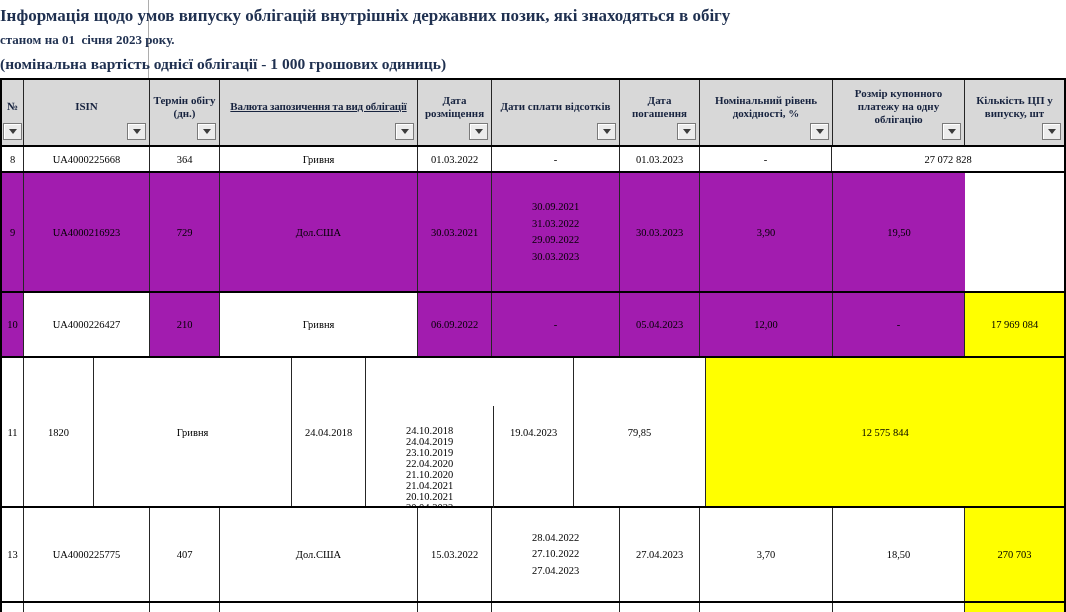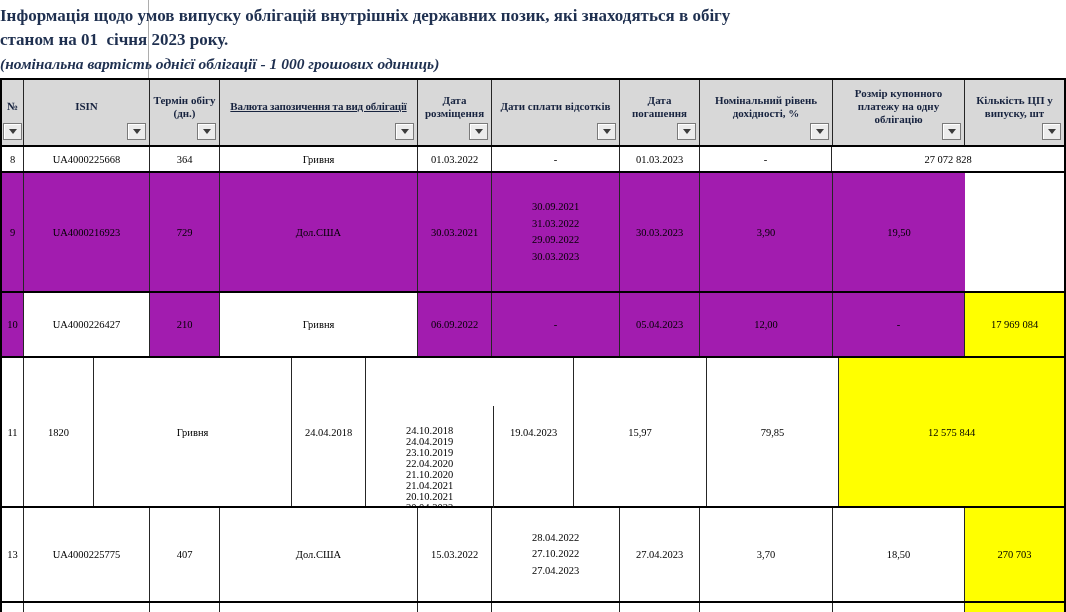--- a/index.html
+++ b/index.html
@@ -2,22 +2,22 @@
 <html><head>
 <meta charset="utf-8">
 <style>
   html,body{margin:0;padding:0;background:#fff;}
   .page{position:relative;width:1066px;height:612px;overflow:hidden;background:#fff;
         font-family:"Liberation Serif","DejaVu Serif",serif;}
 
   
   .titleblock{position:absolute;top:3px;left:0;width:100%;text-align:left;color:#1f3050;}
   .t-line1{font-size:17px;font-weight:bold;line-height:25px;white-space:pre-wrap;}
-  .t-line2{font-size:17px;font-weight:bold;line-height:24px;white-space:pre-wrap;}
-  .t-line3{font-size:15.5px;font-weight:bold;font-style:italic;line-height:23px;white-space:pre-wrap;}
+  .t-line2{font-size:13px;font-weight:bold;line-height:24px;white-space:pre-wrap;}
+  .t-line3{font-size:15.5px;font-weight:bold;line-height:23px;white-space:pre-wrap;}
 
   
   .gridline-above{position:absolute;left:148px;top:0;width:1px;height:78px;background:#adadad;}
 
   
   .tbl{position:absolute;top:78px;left:0;width:1066px;height:534px;box-sizing:border-box;
        border-top:2px solid #000;border-left:2px solid #000;border-right:2px solid #000;}
   .row{display:flex;box-sizing:border-box;border-bottom:2px solid #000;position:relative;background:#fff;}
   .h-header{height:67px}
   .h-r8{height:26px}
@@ -178,21 +178,20 @@
 24.04.2019
 23.10.2019
 22.04.2020
 21.10.2020
 21.04.2021
 20.10.2021
 20.04.2022
 19.10.2022
 19.04.2023</div>
       <div class="cell c6">19.04.2023</div>
-      <div class="cell c7">15,97</div>
       <div class="cell c8">79,85</div>
       <div class="cell c9 yellow">12 575 844</div>
     </div>
 
     <div class="row h-r13">
       <div class="cell c0">13</div>
       <div class="cell c1">UA4000225775</div>
       <div class="cell c2">407</div>
       <div class="cell c3">Дол.США</div>
       <div class="cell c4">15.03.2022</div>

